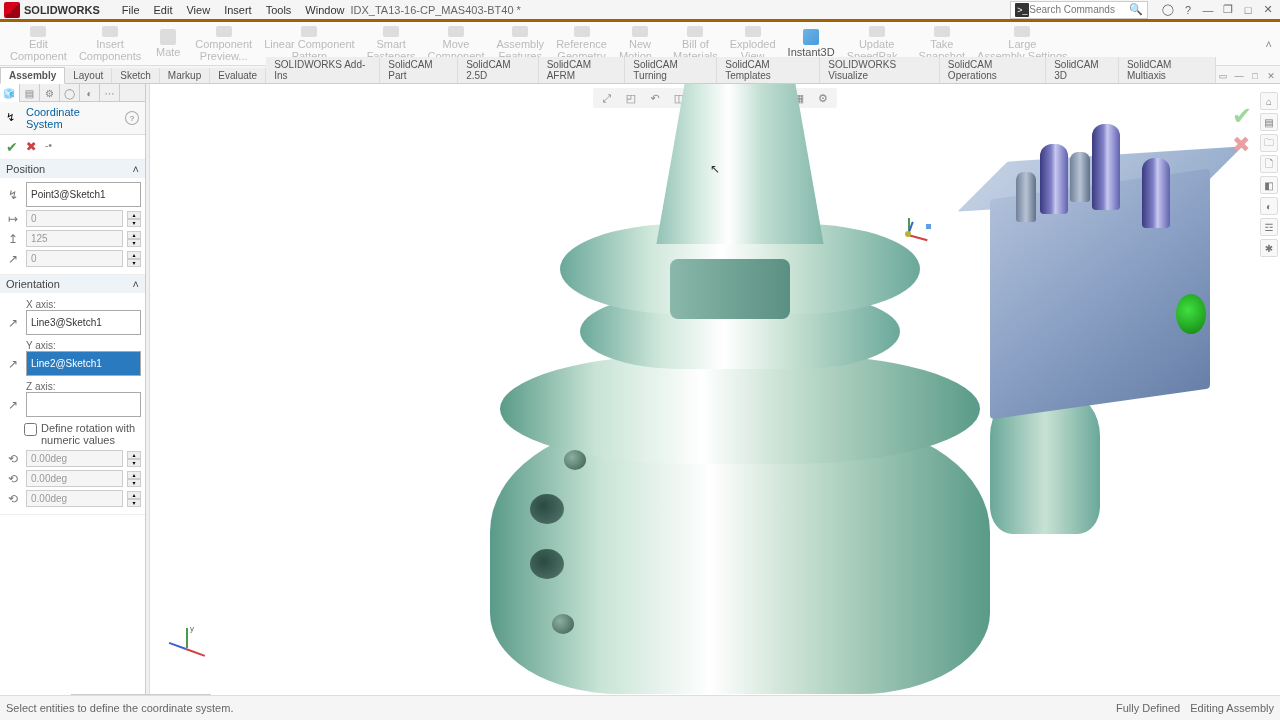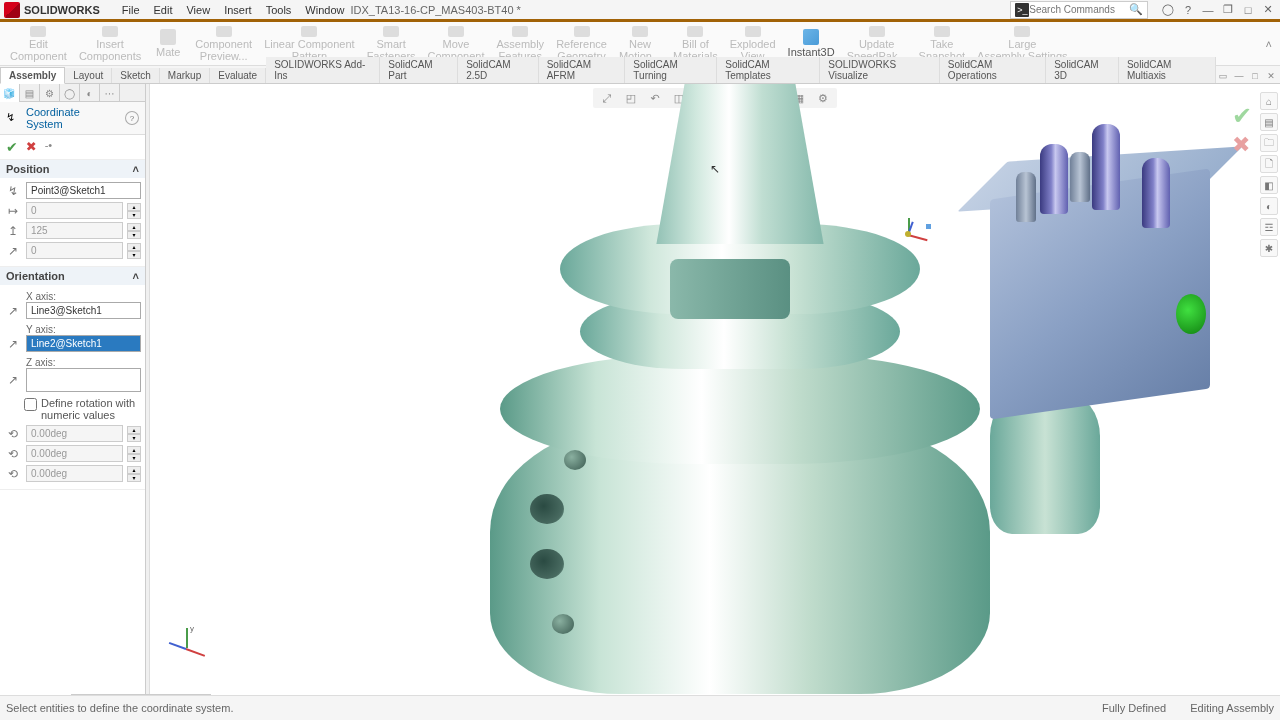--- a/index.html
+++ b/index.html
@@ -48,25 +48,25 @@
 .pm-header{display:flex;align-items:center;padding:4px 6px;background:#f8f8f8;border-bottom:1px solid #ddd;gap:6px}
 .pm-header-ico{width:14px;height:14px}
 .pm-title{font-weight:normal;color:#005f9e}
 .pm-help{margin-left:auto;width:14px;height:14px;border:1px solid #aaa;border-radius:50%;display:flex;align-items:center;justify-content:center;font-size:8px;color:#777}
 .pm-buttons{display:flex;gap:8px;padding:4px 6px;border-bottom:1px solid #eee}
 .pm-ok{color:#4a9c4a;font-size:14px}
 .pm-cancel{color:#d04040;font-size:13px}
 .pm-pin{color:#888;font-size:11px}
 
 .pm-section{border-bottom:1px solid #eee}
-.pm-section-h{display:flex;align-items:center;justify-content:space-between;background:#eef3f8;padding:3px 6px;font-weight:bold;color:#444;font-size:10px}
+.pm-section-h{display:flex;align-items:center;justify-content:space-between;background:#eef3f8;padding:3px 6px;font-weight:normal;color:#444;font-size:10px}
 .pm-body{padding:4px}
 .pm-row{display:flex;align-items:center;gap:4px;margin-bottom:3px}
 .pm-row-ico{width:18px;height:16px;display:flex;align-items:center;justify-content:center;color:#777;font-size:12px}
-.pm-sel{flex:1;background:#fff;border:1px solid #aaa;padding:2px 4px;font-size:10px;color:#333;height:17px;display:flex;align-items:center}
+.pm-sel{flex:1;background:#fff;border:1px solid #aaa;padding:2px 4px;font-size:10px;color:#333;height:25px;display:flex;align-items:center}
 .pm-sel.highlight{background:#2a7ac0;color:#fff}
 .pm-sel.empty{min-height:24px}
 .pm-check{display:flex;align-items:flex-start;gap:4px;padding:2px 0 4px 20px;font-size:9px;color:#555}
 .pm-check input{margin-top:1px}
 .pm-num{flex:1;background:#f5f5f5;border:1px solid #ccc;padding:2px 4px;height:17px;display:flex;align-items:center;color:#999;font-size:10px}
 .pm-spin{width:14px;display:flex;flex-direction:column}
 .pm-spin div{height:8px;background:#eee;border:1px solid #ccc;font-size:6px;display:flex;align-items:center;justify-content:center}
 .pm-lbl{font-size:10px;color:#666;padding:2px 0 0 22px}
 .pm-splitter{width:4px;background:#f0f0f0;border-right:1px solid #ddd;cursor:col-resize}
 
@@ -130,21 +130,21 @@
 
 
 .btm-tabs{position:absolute;bottom:10px;left:14px;height:18px;display:flex;align-items:end}
 .viewcube{display:flex;gap:1px;margin-right:6px}
 .viewcube span{width:12px;height:12px;background:#d0d0d0;border:1px solid #aaa}
 .btab{padding:2px 10px;font-size:10px;background:#eee;border:1px solid #ccc;border-bottom:none;cursor:pointer}
 .btab.active{background:#fff;font-weight:bold}
 
 
 .status{position:absolute;bottom:0;left:0;right:0;height:12px;background:#f5f5f5;border-top:1px solid #ddd;display:flex;align-items:center;font-size:9px;color:#666;padding:12px 6px}
-.status .right{margin-left:auto;display:flex;gap:24px}
+.status .right{margin-left:auto;display:flex;gap:10px}
 </style>
 </head>
 <body>
 
 <div class="title-bar">
   <div class="sw-logo"></div>
   <span class="app-name">SOLIDWORKS</span>
   <div class="menu-items">
     <span>File</span>
     <span>Edit</span>

